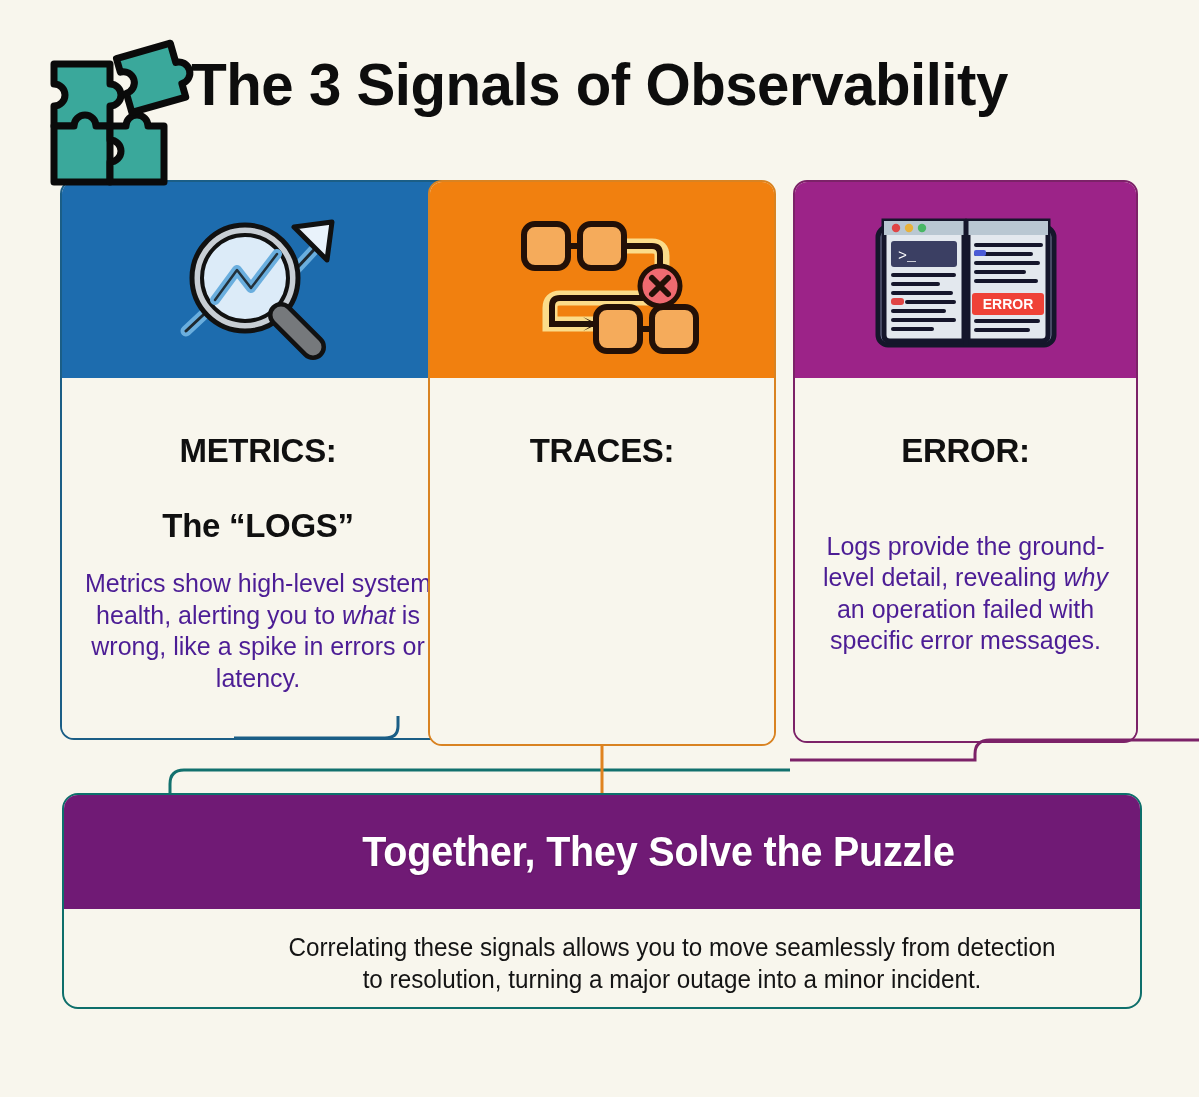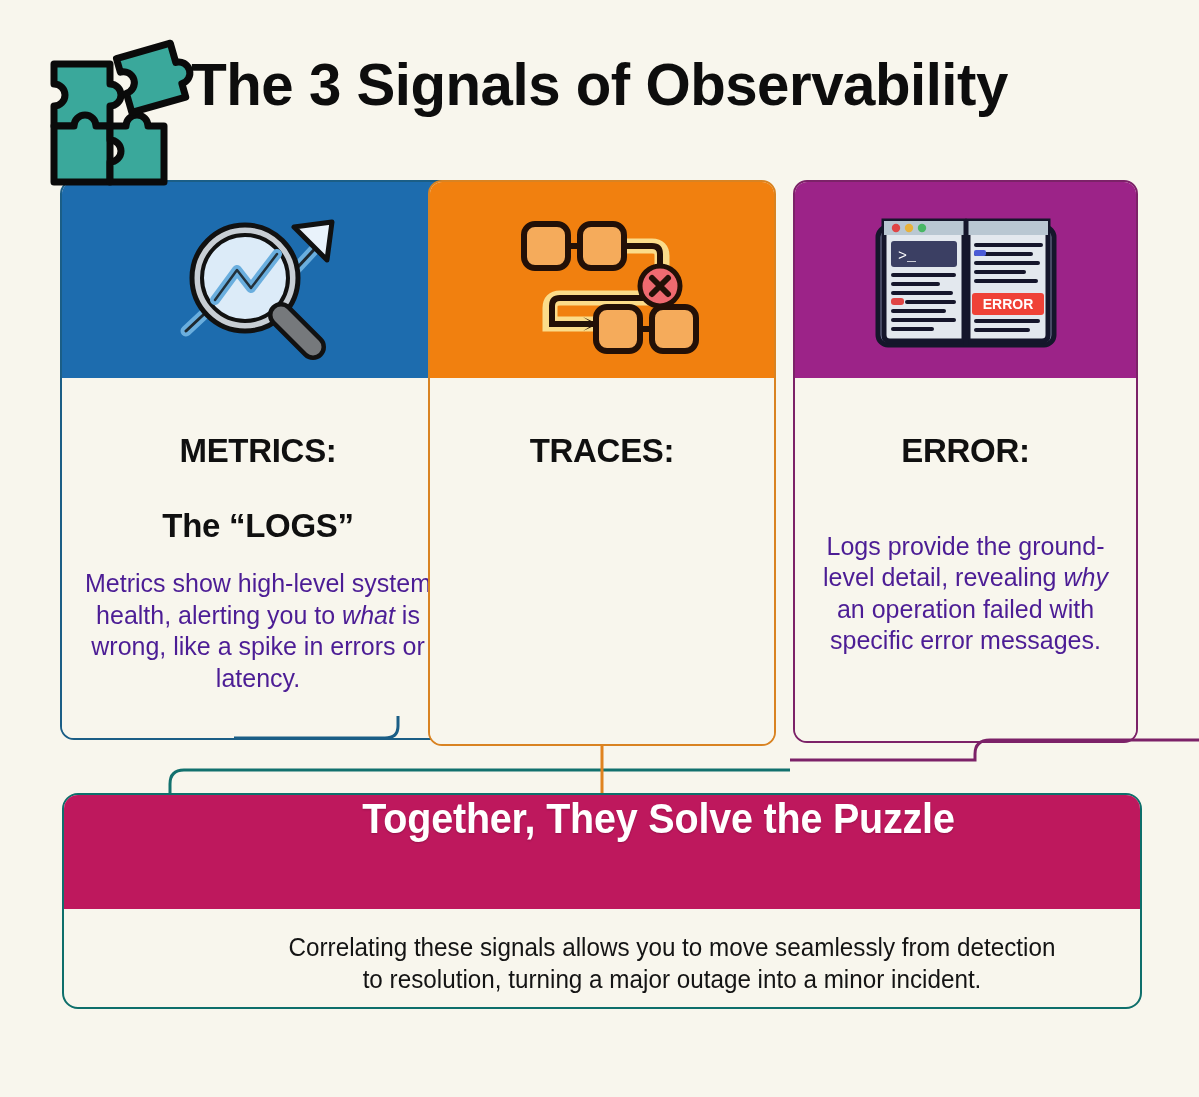--- a/index.html
+++ b/index.html
@@ -99,22 +99,23 @@
     top: 793px;
     width: 1080px;
     height: 216px;
     border: 2.5px solid #0e6f6b;
     border-radius: 16px;
     overflow: hidden;
     background: #f8f6ed;
   }
   #panel-head {
     height: 114px;
-    background: #be185d;
+    background: #701a75;
     display: flex;
+    align-items: center;
     justify-content: center;
     position: relative;
   }
   #panel-title {
     font-size: 42px;
     font-weight: 700;
     color: #ffffff;
     letter-spacing: -0.2px;
     transform: scaleX(0.94);
     padding-left: 120px;

